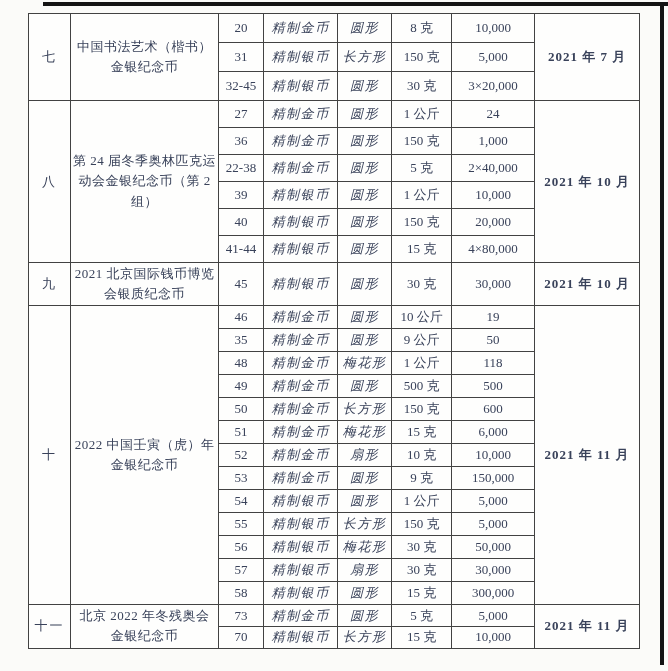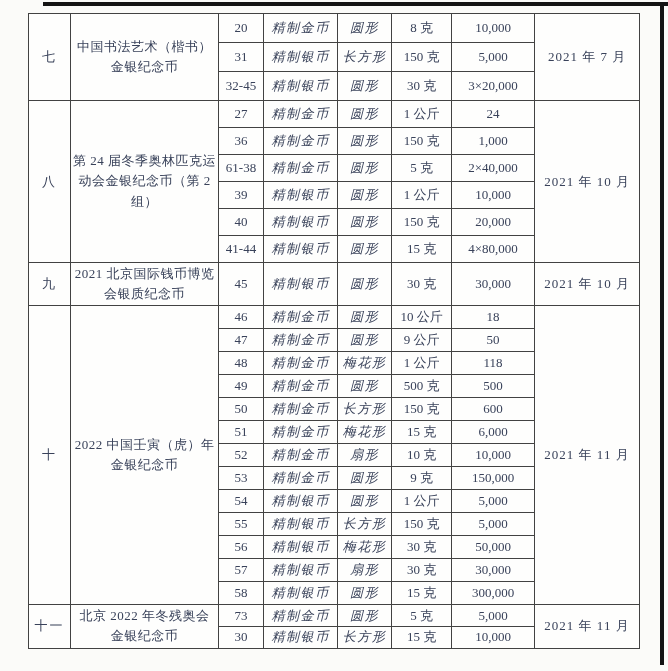--- a/index.html
+++ b/index.html
@@ -72,20 +72,21 @@
   td.c-type, td.c-shape {
     letter-spacing: 1.5px;
     font-style: italic;
   }
   td.c-mint {
     text-align: right;
     padding-right: 9px;
   }
   td.c-date {
     letter-spacing: 1px;
+    font-weight: bold;
   }
 </style>
 </head>
 <body style="background: rgb(251, 251, 249);">
 
 <div class="page">
   <div class="edge-top" style="background: rgb(20, 20, 20);"></div>
   <div class="edge-right" style="background: rgb(20, 20, 20);"></div>
 
   <table class="coin-table">
@@ -135,21 +136,21 @@
           <td class="c-date" rowspan="6">2021 年 10 月</td>
         </tr>
         <tr class="sec-1">
           <td class="c-no">36</td>
           <td class="c-type">精制金币</td>
           <td class="c-shape">圆形</td>
           <td class="c-weight">150 克</td>
           <td class="c-mint">1,000</td>
         </tr>
         <tr class="sec-1">
-          <td class="c-no">61-38</td>
+          <td class="c-no">22-38</td>
           <td class="c-type">精制金币</td>
           <td class="c-shape">圆形</td>
           <td class="c-weight">5 克</td>
           <td class="c-mint">2×40,000</td>
         </tr>
         <tr class="sec-1">
           <td class="c-no">39</td>
           <td class="c-type">精制银币</td>
           <td class="c-shape">圆形</td>
           <td class="c-weight">1 公斤</td>
@@ -179,25 +180,25 @@
           <td class="c-mint">30,000</td>
           <td class="c-date">2021 年 10 月</td>
         </tr>
         <tr class="sec-3">
           <td class="c-index" rowspan="13">十</td>
           <td class="c-name" rowspan="13">2022 中国壬寅（虎）年金银纪念币</td>
           <td class="c-no">46</td>
           <td class="c-type">精制金币</td>
           <td class="c-shape">圆形</td>
           <td class="c-weight">10 公斤</td>
-          <td class="c-mint">18</td>
+          <td class="c-mint">19</td>
           <td class="c-date" rowspan="13">2021 年 11 月</td>
         </tr>
         <tr class="sec-3">
-          <td class="c-no">47</td>
+          <td class="c-no">35</td>
           <td class="c-type">精制金币</td>
           <td class="c-shape">圆形</td>
           <td class="c-weight">9 公斤</td>
           <td class="c-mint">50</td>
         </tr>
         <tr class="sec-3">
           <td class="c-no">48</td>
           <td class="c-type">精制金币</td>
           <td class="c-shape">梅花形</td>
           <td class="c-weight">1 公斤</td>
@@ -277,21 +278,21 @@
           <td class="c-index" rowspan="2">十一</td>
           <td class="c-name" rowspan="2">北京 2022 年冬残奥会金银纪念币</td>
           <td class="c-no">73</td>
           <td class="c-type">精制金币</td>
           <td class="c-shape">圆形</td>
           <td class="c-weight">5 克</td>
           <td class="c-mint">5,000</td>
           <td class="c-date" rowspan="2">2021 年 11 月</td>
         </tr>
         <tr class="sec-4">
-          <td class="c-no">30</td>
+          <td class="c-no">70</td>
           <td class="c-type">精制银币</td>
           <td class="c-shape">长方形</td>
           <td class="c-weight">15 克</td>
           <td class="c-mint">10,000</td>
         </tr>
       </tbody>
   </table>
 </div>
 
 </body></html>

